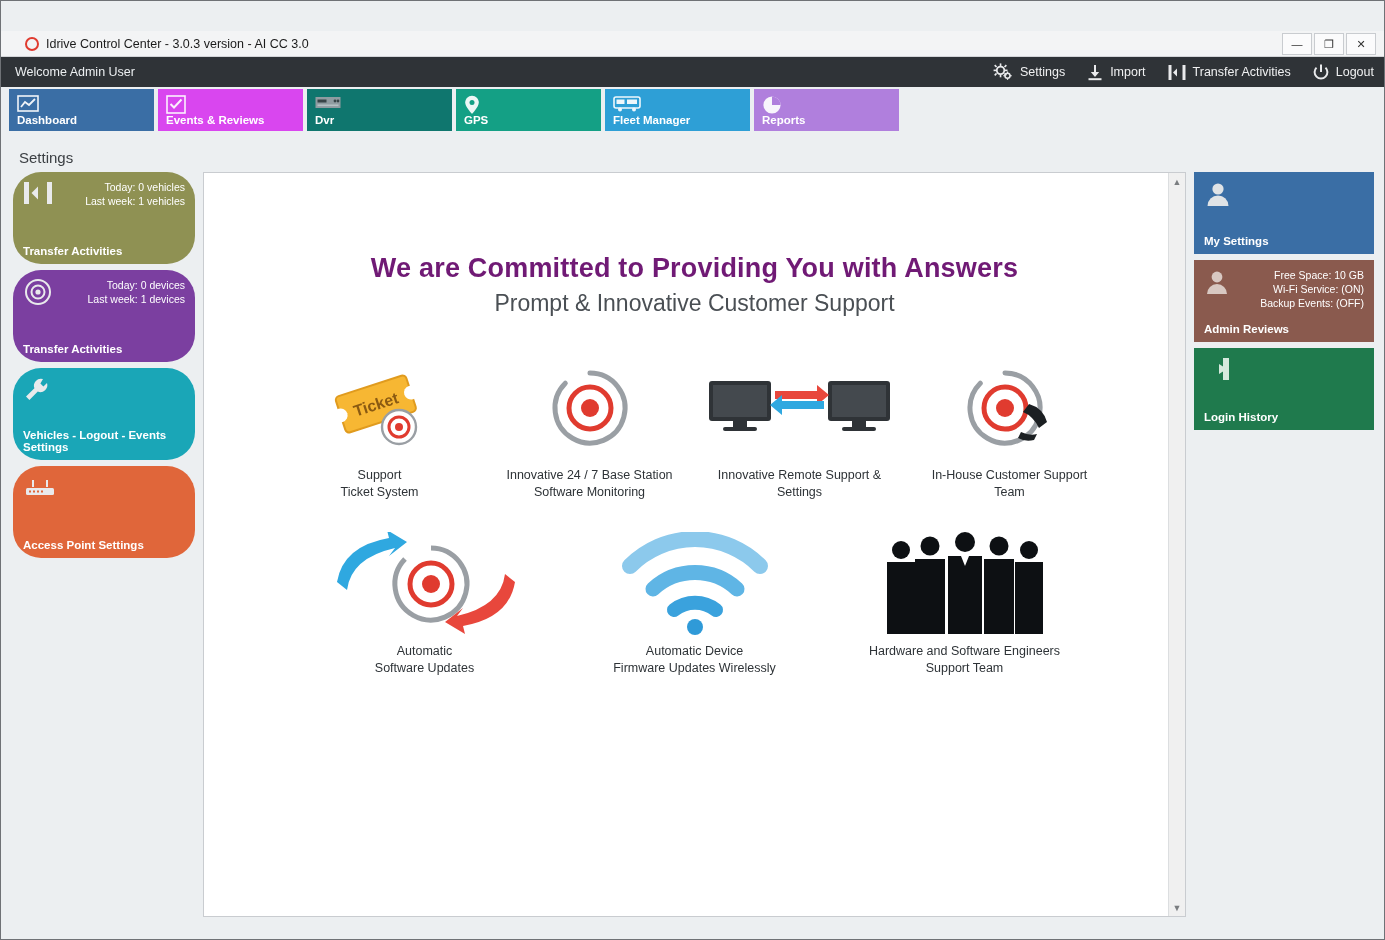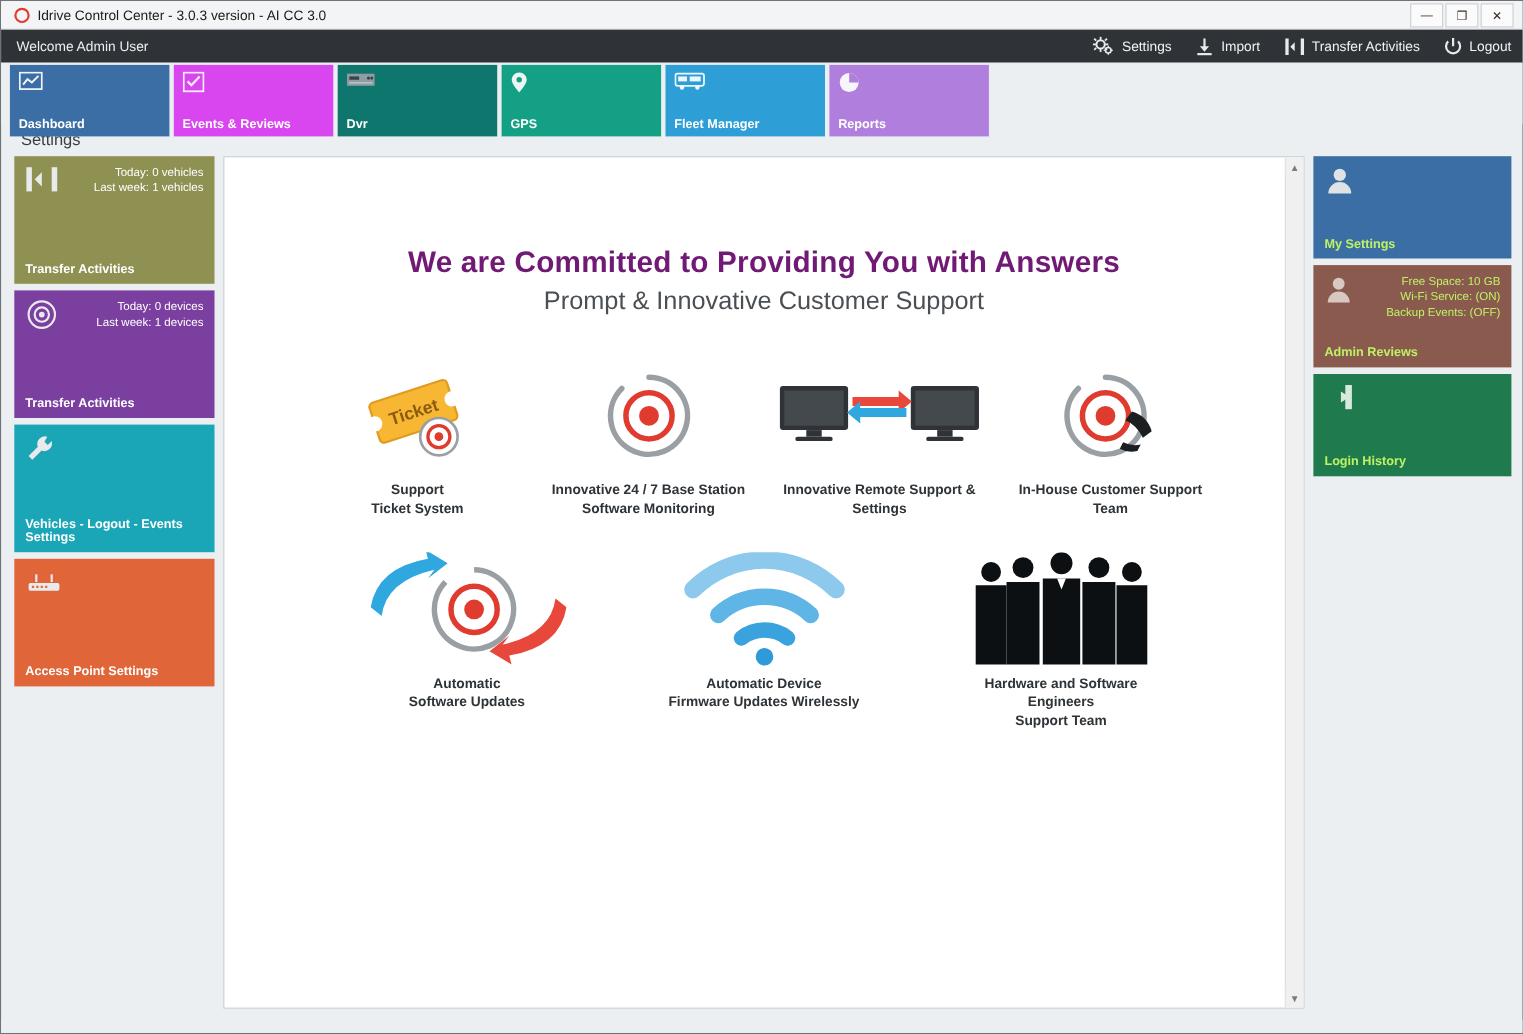--- a/index.html
+++ b/index.html
@@ -14,22 +14,23 @@
     border: 1px solid #6f7276;
     background: #eceff1;
     display: flex; flex-direction: column;
     position: relative;
   }
   
   .titlebar {
     height: 26px; background: #f3f4f5;
     border-bottom: 1px solid #d3d5d8;
     display: flex; align-items: center;
-    padding-left: 12px;
+    padding-left: 24px;
     flex: 0 0 26px;
+    margin-top: 30px;
   }
   .title-icon {
     width: 14px; height: 14px; border-radius: 50%;
     border: 2px solid #e03b2f; margin-right: 7px;
     flex: 0 0 14px;
   }
   .title-text { font-size: 12.5px; color: #1b1b1b; }
   .win-btns { margin-left: auto; display: flex; height: 100%; }
   .win-btn {
     width: 30px; height: 22px; margin-top: 2px; margin-right: 2px;
@@ -47,21 +48,21 @@
   .welcome { font-size: 12.5px; color: #eceff1; }
   .top-actions { margin-left: auto; display: flex; align-items: center; gap: 22px; }
   .top-action { display: flex; align-items: center; gap: 7px; color: #f0f1f2; font-size: 12.5px; }
   .top-action svg { display: block; }
   
   .navbar {
     height: 52px; background: #eceff1; display: flex; align-items: flex-start;
     padding: 2px 0 0 8px; flex: 0 0 56px;
   }
   .nav-tile {
-    width: 145px; height: 65px; margin-right: 4px; position: relative;
+    width: 145px; height: 42px; margin-right: 4px; position: relative;
     color: #fff; padding: 6px 8px;
   }
   .nav-tile .nav-label {
     position: absolute; left: 8px; bottom: 5px; font-size: 11.5px; font-weight: bold;
   }
   .nav-tile .nav-ico { opacity: .92; }
   .nav-dash { background: #3a6ea5; }
   .nav-events { background: #d946ef; }
   .nav-dvr { background: #0f766e; }
   .nav-gps { background: #14a085; }
@@ -71,21 +72,21 @@
   .page-title {
     font-size: 15px; color: #3b3f43; padding: 6px 0 6px 18px; flex: 0 0 auto;
   }
   
   .body-area {
     flex: 1 1 auto; display: flex; padding: 0 10px 10px 12px; gap: 8px;
     min-height: 0;
   }
   .col-left { width: 182px; flex: 0 0 182px; display: flex; flex-direction: column; gap: 6px; }
   .tile {
-    position: relative; color: #fff; padding: 8px 10px; height: 116px;
+    position: relative; color: #fff; padding: 8px 10px; height: 92px; border-radius: 28px;
   }
   .tile .tile-title {
     position: absolute; left: 10px; bottom: 7px; font-size: 11.5px; font-weight: bold;
   }
   .tile .tile-stats {
     position: absolute; right: 10px; top: 8px; text-align: right;
     font-size: 10.5px; line-height: 14px;
   }
   .tile-olive { background: #8f9153; }
   .tile-purple { background: #7b3fa0; }
@@ -105,36 +106,36 @@
     text-align: center; color: #4a4f54; font-size: 23px; margin-top: 6px;
   }
   .feature-grid {
     display: flex; justify-content: center; gap: 10px; margin-top: 46px; padding: 0 20px;
   }
   .feature {
     width: 200px; text-align: center;
   }
   .feature .art { height: 90px; display: flex; align-items: center; justify-content: center; }
   .feature .cap {
-    margin-top: 14px; font-size: 12.5px; font-weight: bold; color: #2e3337; line-height: 17px;
+    margin-top: 14px; font-size: 12.5px; font-weight: normal; color: #2e3337; line-height: 17px;
   }
   .feature-grid.row2 { margin-top: 38px; gap: 70px; }
   
   .vscroll {
     position: absolute; right: 0; top: 0; bottom: 0; width: 17px;
     background: #f0f0f0; border-left: 1px solid #dcdee0;
     display: flex; flex-direction: column; justify-content: space-between;
   }
   .vscroll .arrow {
     height: 17px; display: flex; align-items: center; justify-content: center;
     color: #7a7d80; font-size: 9px; background: #f0f0f0;
   }
   
   .col-right { width: 180px; flex: 0 0 180px; display: flex; flex-direction: column; gap: 6px; }
-  .rtile { position: relative; color: #bef264; height: 93px; padding: 8px 10px; }
+  .rtile { position: relative; color: #ffffff; height: 82px; padding: 8px 10px; }
   .rtile .rtitle { position: absolute; left: 10px; bottom: 7px; font-size: 11.5px; font-weight: bold; }
   .rtile .rstats { position: absolute; right: 10px; top: 8px; text-align: right; font-size: 10.5px; line-height: 14px; }
   .r-blue { background: #3a6ea5; }
   .r-brown { background: #8a5a4e; }
   .r-green { background: #1f7a4d; }
   
   .bottom-strip { height: 12px; background: #eceff1; flex: 0 0 12px; }
 </style>
 </head>
 <body>

